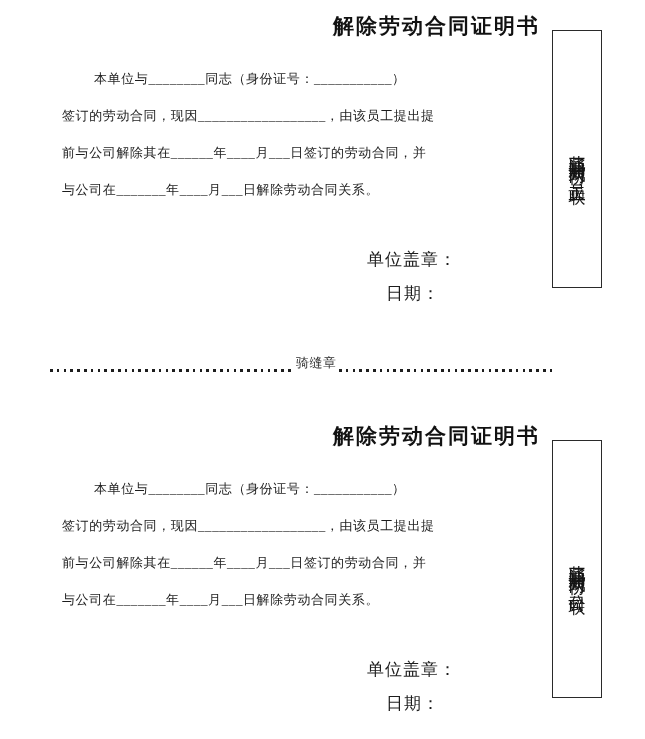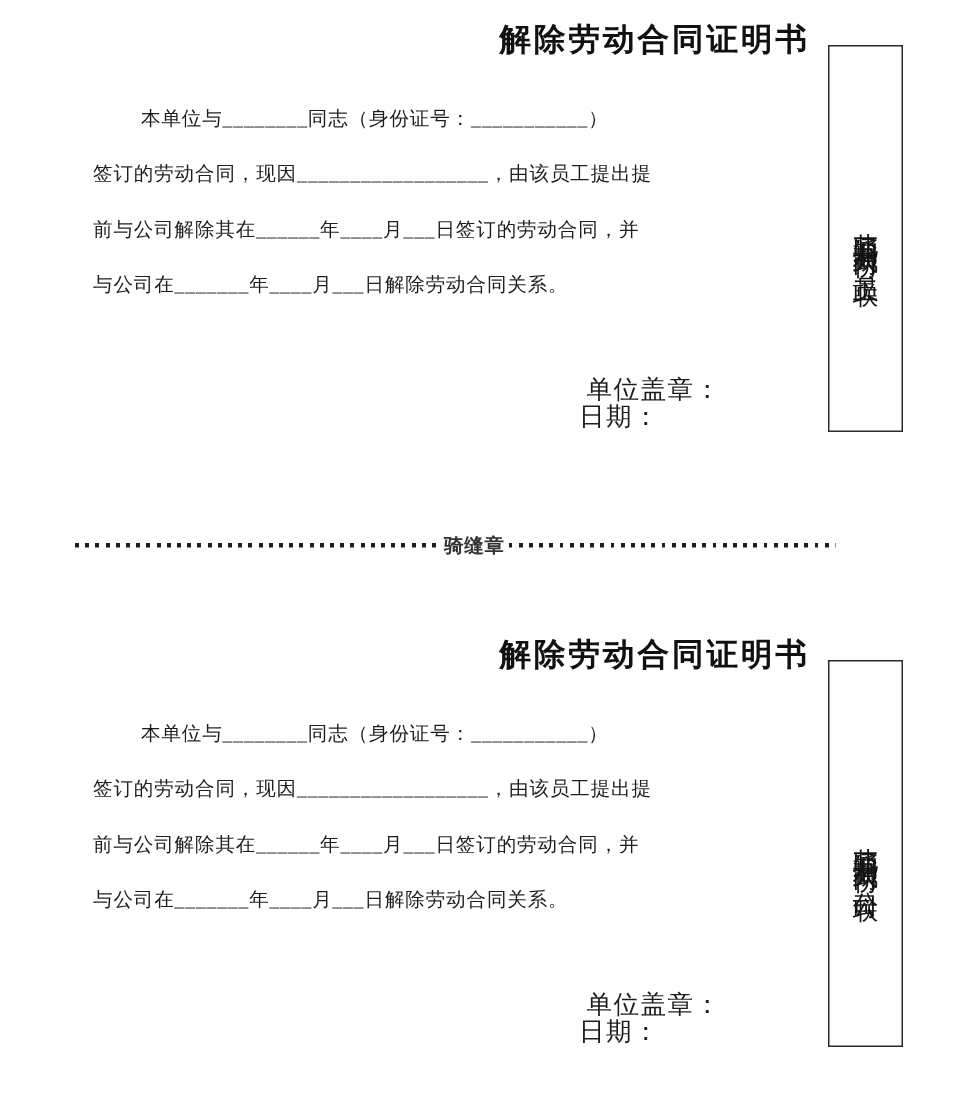--- a/index.html
+++ b/index.html
@@ -32,24 +32,24 @@
     font-size: 13px;
     line-height: 37px;
     letter-spacing: 0.6px;
     white-space: nowrap;
   }
   .body-line { height: 37px; }
   .body-line.indent { padding-left: 32px; }
 
   .seal-label {
     position: absolute; left: 367px; top: 248px;
-    font-size: 17px; letter-spacing: 1px; margin-left: 24px;
+    font-size: 17px; letter-spacing: 1px;
   }
   .date-label {
-    position: absolute; left: 386px; top: 266px;
+    position: absolute; left: 386px; top: 282px;
     font-size: 17px; letter-spacing: 1px;
   }
 
   .side-box {
     position: absolute;
     left: 552px; top: 30px;
     width: 50px; height: 258px;
     border: 1.5px solid #2a2a2a;
     display: flex;
     justify-content: center;
@@ -63,22 +63,21 @@
     letter-spacing: 2px;
     color: #141414;
   }
   .side-tag { display: inline-block; margin-top: 13px; }
 
   .divider {
     position: absolute;
     left: 50px; top: 355px;
     width: 507px; height: 17px;
     display: flex;
-    align-items: center;
-    font-weight: bold;
+    align-items: flex-end;
   }
   .dots {
     height: 3px;
     background-image: repeating-linear-gradient(to right, #1d1d1d 0px, #1d1d1d 2.6px, transparent 2.6px, transparent 6.8px);
   }
   .dots-left { width: 244px; flex: 0 0 auto; }
   .dots-right { flex: 1 1 auto; }
   .divider-label {
     flex: 0 0 auto;
     font-size: 13px;

